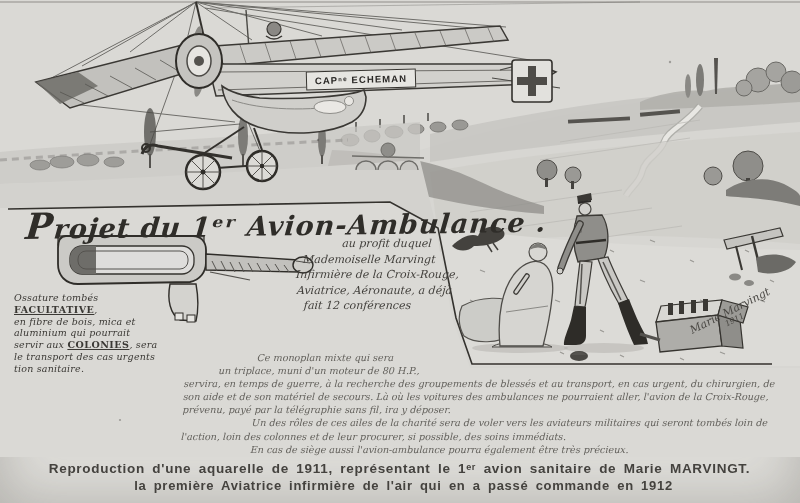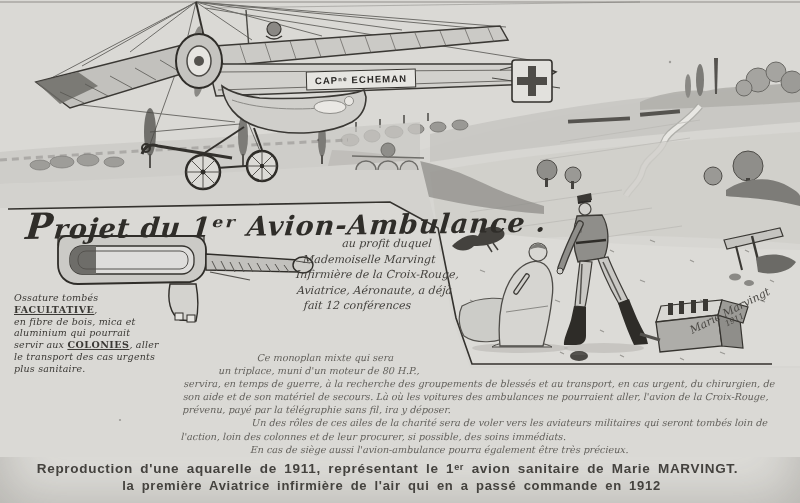--- a/index.html
+++ b/index.html
@@ -52,21 +52,21 @@
   
   .signature{
     left:688px;top:304px;width:96px;
     font-family:"DejaVu Serif",serif;font-style:italic;
     font-size:11px;color:#4a4844;transform:rotate(-27deg);
     line-height:10px;white-space:nowrap;
   }
   .signature .yr{font-size:8px;display:block;padding-left:34px;}
   
   .caption{
-    left:4px;top:455px;width:767px;height:48px;text-align:center;
+    left:16px;top:455px;width:767px;height:48px;text-align:center;
     color:#44423e;font-weight:bold;background:transparent;
   }
   .caption .c1{font-size:13.5px;letter-spacing:.7px;word-spacing:3px;margin-top:6px;}
   .caption .c2{font-size:13px;letter-spacing:.7px;word-spacing:3px;margin-top:2px;margin-left:8px;}
 </style>
 </head>
 <body>
 
 <div class="postcard">
 
@@ -339,23 +339,23 @@
   </svg>
 
   <div class="abs banner">CAPⁿᵉ ECHEMAN</div>
 
   <div class="abs title">Projet du 1ᵉʳ Avion-Ambulance .</div>
 
   <div class="abs note">
       <div class="ln"><span>Ossature tombés </span><span class="em">FACULTATIVE</span><span>,</span></div>
       <div class="ln">en fibre de bois, mica et</div>
       <div class="ln">aluminium qui pourrait</div>
-      <div class="ln"><span>servir aux </span><span class="em">COLONIES</span><span>, aller</span></div>
+      <div class="ln"><span>servir aux </span><span class="em">COLONIES</span><span>, sera</span></div>
       <div class="ln">le transport des cas urgents</div>
-      <div class="ln">plus sanitaire.</div>
+      <div class="ln">tion sanitaire.</div>
     </div>
 
   <div class="abs dedication">
       <div class="ln" style="padding-left: 44px;">au profit duquel</div>
       <div class="ln" style="padding-left: 6px;">Mademoiselle Marvingt</div>
       <div class="ln">Infirmière de la Croix-Rouge,</div>
       <div class="ln" style="padding-left: 2px;">Aviatrice, Aéronaute, a déjà</div>
       <div class="ln" style="padding-left: 10px;">fait 12 conférences</div>
     </div>
 

